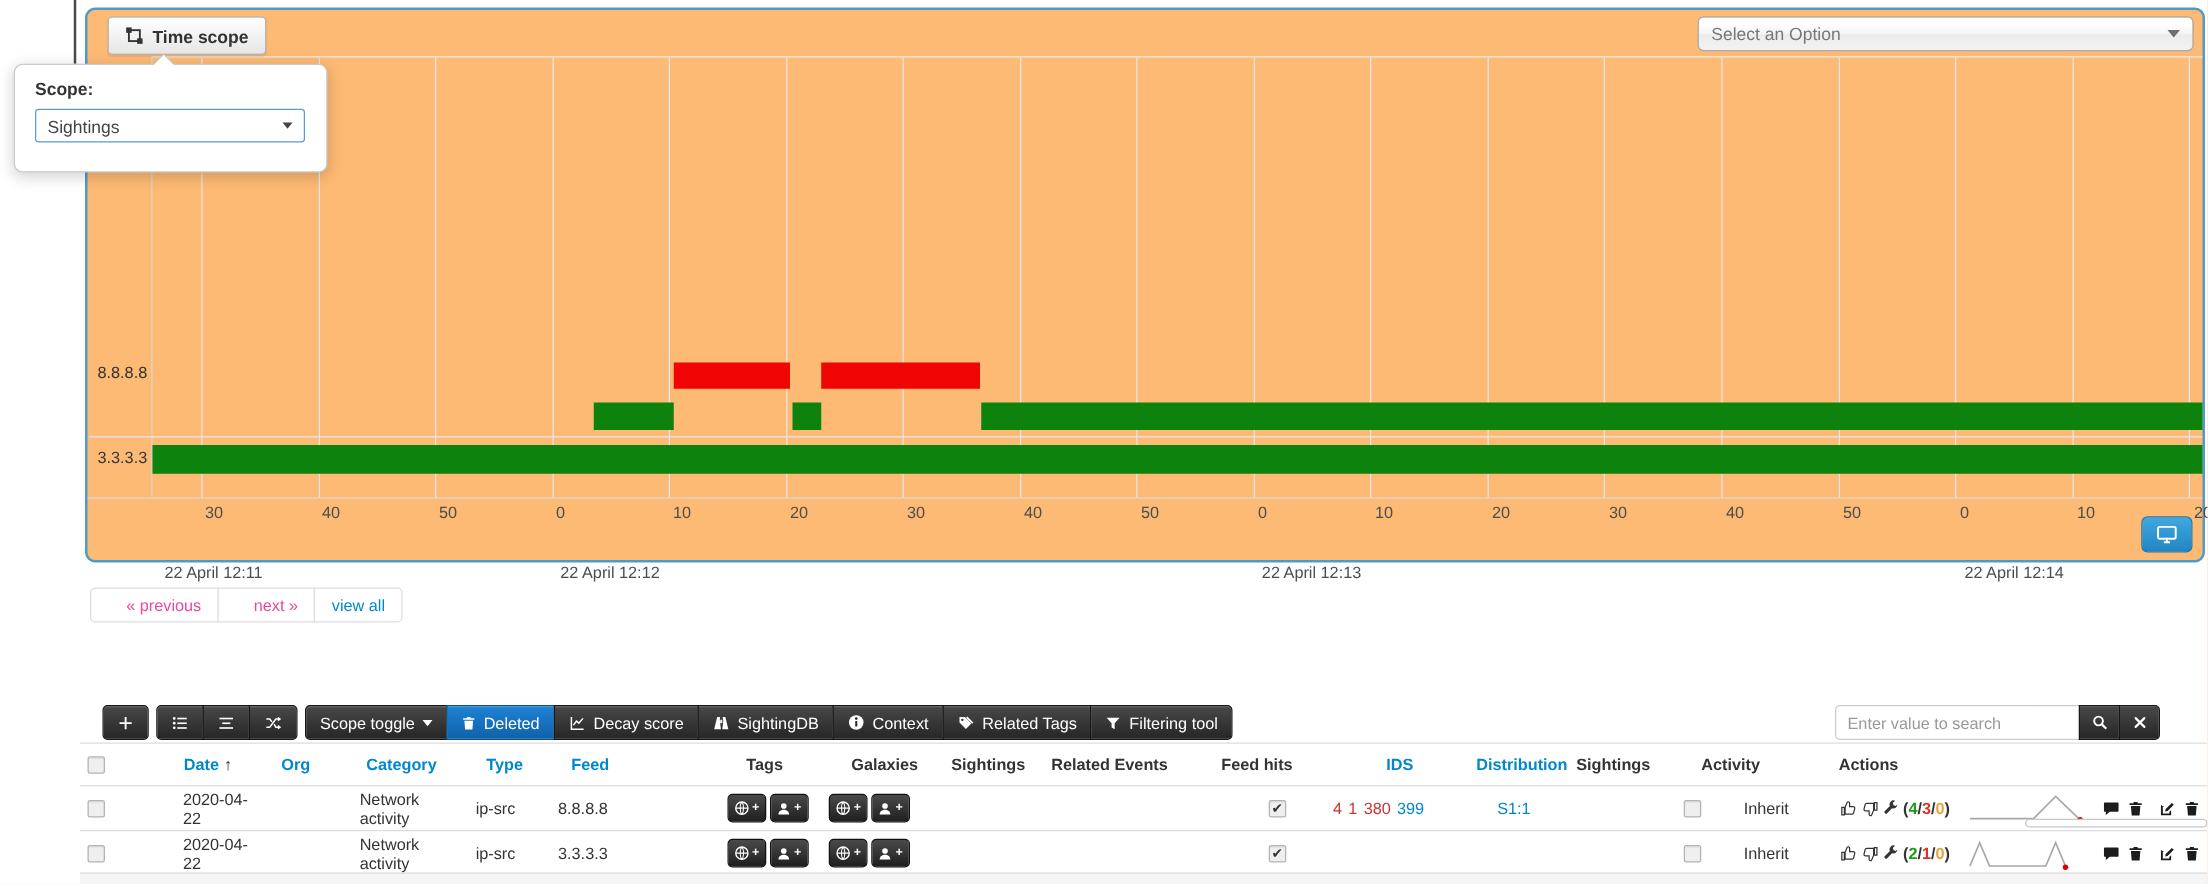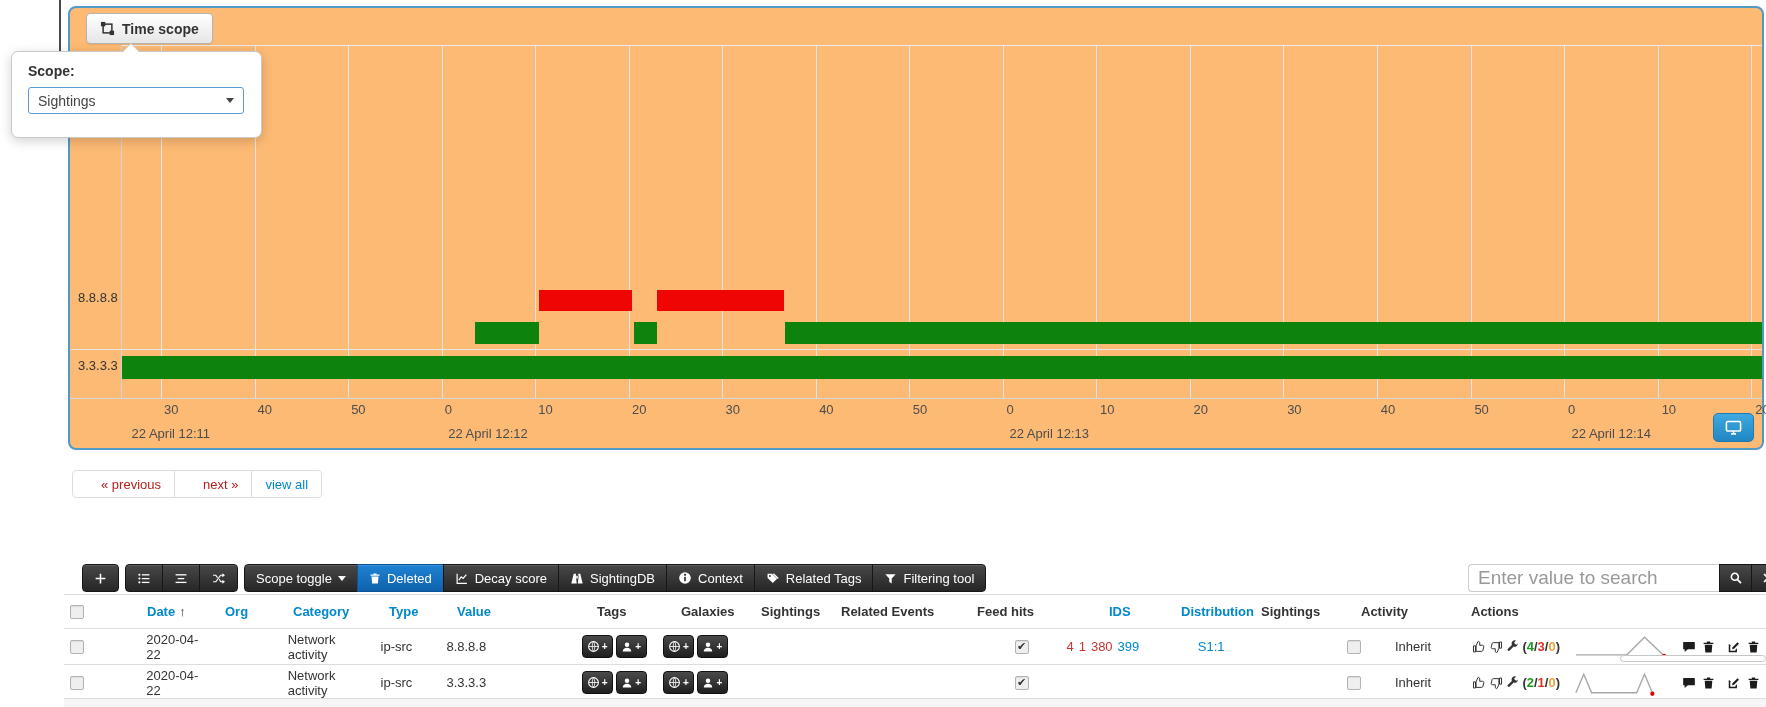--- a/index.html
+++ b/index.html
@@ -45,51 +45,51 @@
     border-left:1px solid #d4d4d4; border-top:1px solid #ececec; }
   .gridline { position:absolute; top:0; bottom:0; width:1px; background:#e6e6e6; }
   .bar { position:absolute; }
   .bar.sighting { background:#0d830d; }
   .bar.false_positive { background:#f00505; }
   .group-sep { position:absolute; left:-51px; right:0; top:303px; height:1px; background:#e6e6e6; }
   .axis-line { position:absolute; left:0; right:0; top:390px; height:1px; background:#d8d8d8; }
   .row-label { position:absolute; left:8px; font-size:13px; color:#333; }
   .axis-strip { position:absolute; left:51px; right:0; top:392px; height:18px; }
   .tick-label { position:absolute; top:2px; padding-left:4px; font-size:13px; color:#4d4d4d; white-space:nowrap; }
-  .date-strip { position:absolute; left:51px; right:0; top:418px; height:18px; }
+  .date-strip { position:absolute; left:51px; right:0; top:442px; height:18px; }
   .date-label { position:absolute; top:0; padding-left:4px; font-size:13px; color:#4d4d4d; white-space:nowrap; }
   .screenshot-btn { position:absolute; right:8px; bottom:6px; width:41px; height:29px; z-index:5;
     background:linear-gradient(#3fa9e0,#2186c2); border:1px solid #1e7ab1; border-radius:5px;
     display:flex; align-items:center; justify-content:center; cursor:pointer; }
 
   
   .pagination { position:absolute; left:72px; top:470px; display:flex; }
   .page-btn { height:28px; display:flex; align-items:center; padding:0 13px; background:#fff;
     border:1px solid #ddd; margin-left:-1px; font-size:13px; cursor:pointer; }
   .page-btn:first-child { border-radius:4px 0 0 4px; margin-left:0; }
   .page-btn:last-child { border-radius:0 4px 4px 0; }
-  .page-btn.muted { color:#b91c1c;padding-left:28px; }
+  .page-btn.muted { color:#ec4899;padding-left:28px; }
   .page-btn.link { color:#0088cc; }
 
   
   .attr-toolbar { position:absolute; left:82px; top:564px; display:flex; gap:6px; align-items:flex-start; }
   .btn-group { display:flex; }
   .btn-dark { height:28px; display:inline-flex; align-items:center; gap:6px; padding:0 11px;
     background:linear-gradient(#484848,#262626); border:1px solid #161616; color:#fff; font-size:13px;
     cursor:pointer; box-shadow:inset 0 1px 0 rgba(255,255,255,.12); white-space:nowrap; }
   .btn-group .btn-dark { margin-left:-1px; border-radius:0; }
   .btn-group .btn-dark:first-child { border-radius:4px 0 0 4px; margin-left:0; }
   .btn-group .btn-dark:last-child { border-radius:0 4px 4px 0; }
   .btn-dark.single { border-radius:4px; }
   .btn-dark.active-blue { background:linear-gradient(#1f82d4,#0f62ab); border-color:#0b5596; }
   .btn-dark .caret-down { border-top-color:#fff; border-top-width:5px; border-left-width:4px; border-right-width:4px; }
 
   .search-wrap { position:absolute; left:1468px; top:564px; display:flex; }
-  .search-input { width:252px; height:28px; border:1px solid #ccc; border-right:none;
-    border-radius:4px 0 0 4px; padding:0 9px; font-size:19px; color:#555; outline:none;
+  .search-input { width:196px; height:28px; border:1px solid #ccc; border-right:none;
+    border-radius:4px 0 0 4px; padding:0 9px; font-size:13px; color:#555; outline:none;
     font-family:"Liberation Sans", sans-serif; }
   .search-input::placeholder { color:#999; }
   .sbtn { width:33px; height:28px; display:flex; align-items:center; justify-content:center;
     background:linear-gradient(#484848,#262626); border:1px solid #161616; margin-left:-1px; cursor:pointer; }
   .sbtn:last-child { border-radius:0 4px 4px 0; }
 
   
   .attr-table { position:absolute; left:64px; top:594px; width:1702px; }
   .tr { display:flex; border-top:1px solid #ddd; background:#fff; }
   .td, .th { display:flex; align-items:center; padding:0 6px; min-height:35px; }
@@ -139,20 +139,24 @@
           <svg width="15" height="15" viewBox="0 0 24 24">
               <rect x="5" y="5" width="14" height="14" fill="none" stroke="#333" stroke-width="2.4"></rect>
               <rect x="1.5" y="1.5" width="7" height="7" fill="#333"></rect>
               <rect x="15.5" y="15.5" width="7" height="7" fill="#333"></rect>
             </svg>
         </span>
         <span>Time scope</span>
       </div>
     </div>
 
+    <div class="chosen-select">
+      <span>Select an Option</span>
+      <span class="caret-down"></span>
+    </div>
 
     <div class="plot-area">
       <div class="group-sep"></div>
     <div class="gridline" style="left: 2.38%;"></div>
         <div class="gridline" style="left: 8.08%;"></div>
         <div class="gridline" style="left: 13.78%;"></div>
         <div class="gridline" style="left: 19.49%;"></div>
         <div class="gridline" style="left: 25.19%;"></div>
         <div class="gridline" style="left: 30.9%;"></div>
         <div class="gridline" style="left: 36.6%;"></div>
@@ -356,21 +360,21 @@
       <div class="th c-cb">
           <span class="cb"></span>
         </div>
       <div class="th c-date sortable">
         <span>Date</span>
         <span class="sort-arrow">↑</span>
       </div>
       <div class="th c-org sortable">Org</div>
       <div class="th c-cat sortable">Category</div>
       <div class="th c-type sortable">Type</div>
-      <div class="th c-val sortable">Value</div>
+      <div class="th c-val sortable">Feed</div>
       <div class="th c-tags">Tags</div>
       <div class="th c-gal">Galaxies</div>
       <div class="th c-cor">Sightings</div>
       <div class="th c-rel">Related Events</div>
       <div class="th c-feed">Feed hits</div>
       <div class="th c-ids sortable">IDS</div>
       <div class="th c-dist sortable">Distribution</div>
       <div class="th c-sight">Sightings</div>
       <div class="th c-act">Activity</div>
       <div class="th c-actions">Actions</div>

